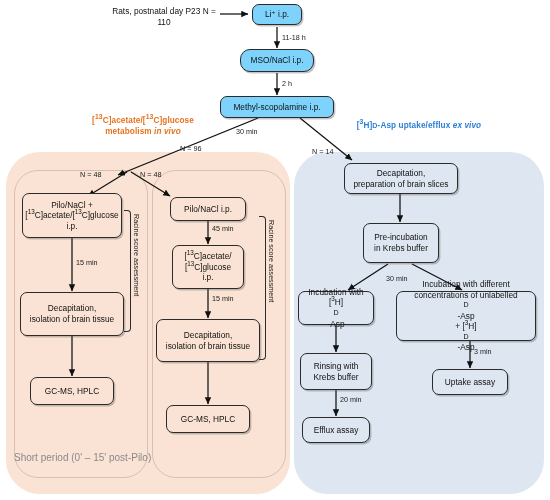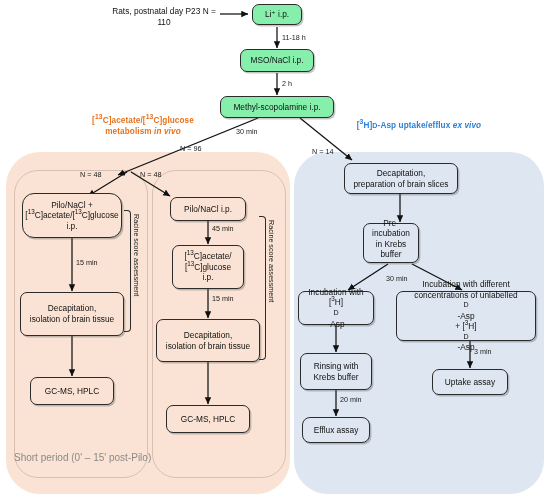--- a/index.html
+++ b/index.html
@@ -41,21 +41,21 @@
   .panel-caption{
     position:absolute;font-size:10px;color:#8a8a8a;text-align:center;
     white-space:nowrap;
   }
   #caption-short{left:14px;top:452px;width:132px;}
   #caption-long{left:152px;top:452px;width:132px;}
 
   
   .box{
     position:absolute;box-sizing:border-box;
-    background:#86efac;border:1.2px solid #2b2b2b;border-radius:7px;
+    background:#7dd3fc;border:1.2px solid #2b2b2b;border-radius:7px;
     display:flex;align-items:center;justify-content:center;
     text-align:center;font-size:8.3px;line-height:10.6px;
     padding:2px 4px;color:#111;
     box-shadow:1.4px 1.6px 0 rgba(90,90,90,.35);
   }
   .box.on-orange{background:#fae3d4;}
   .box.on-blue{background:#dde6f1;}
   .box span{display:block;}
   .box sup{font-size:6.3px;vertical-align:super;line-height:0;}
   .smallcap{font-size:7.1px;text-transform:uppercase;}
@@ -136,21 +136,21 @@
   <div class="freetext" style="left:108px;top:6px;width:112px;">
     <span>Rats, postnatal day P23</span>
     <span>N = 110</span>
   </div>
 
   <div class="box" id="box-lithium" style="left:252px;top:4px;width:50px;height:21px;">
     <span>Li⁺  i.p.</span>
   </div>
   <div class="edge-label" style="left:282px;top:33px;">11-18 h</div>
 
-  <div class="box" id="box-mso" style="left:240px;top:49px;width:74px;height:23px;">
+  <div class="box" id="box-mso" style="left:240px;top:49px;width:74px;height:23px;border-radius:10px;">
     <span>MSO/NaCl i.p.</span>
   </div>
   <div class="edge-label" style="left:282px;top:79px;">2 h</div>
 
   <div class="box" id="box-scopolamine" style="left:220px;top:96px;width:114px;height:22px;">
     <span>Methyl-scopolamine i.p.</span>
   </div>
   <div class="edge-label" style="left:236px;top:127px;">30 min</div>
 
   <div class="section-label" id="label-13c">
@@ -160,21 +160,21 @@
 
   <div class="section-label" id="label-3h">
     <span>[<sup>3</sup>H]<span class="smallcap">d</span>-Asp uptake/efflux <i>ex vivo</i></span>
   </div>
 
   <div class="edge-label" style="left:180px;top:144px;">N = 96</div>
   <div class="edge-label" style="left:312px;top:147px;">N = 14</div>
   <div class="edge-label" style="left:80px;top:170px;">N = 48</div>
   <div class="edge-label" style="left:140px;top:170px;">N = 48</div>
 
-  <div class="box on-orange" style="left:22px;top:193px;width:100px;height:45px;border-radius:12px;">
+  <div class="box on-orange" style="left:22px;top:193px;width:100px;height:45px;">
     <div>
       <span>Pilo/NaCl +</span>
       <span>[<sup>13</sup>C]acetate/[<sup>13</sup>C]glucose</span>
       <span>i.p.</span>
     </div>
   </div>
   <div class="edge-label" style="left:76px;top:258px;">15 min</div>
 
   <div class="box on-orange" style="left:20px;top:292px;width:104px;height:44px;">
     <div>
@@ -221,21 +221,21 @@
   <div class="bracket-label" style="left:276px;top:220px;">Racine score assessment</div>
 
 
   <div class="box on-blue" style="left:344px;top:163px;width:114px;height:31px;">
     <div>
       <span>Decapitation,</span>
       <span>preparation of brain slices</span>
     </div>
   </div>
 
-  <div class="box on-blue" style="left:363px;top:223px;width:56px;height:40px;align-items:flex-end;">
+  <div class="box on-blue" style="left:363px;top:223px;width:76px;height:40px;">
     <div>
       <span>Pre-incubation</span>
       <span>in Krebs buffer</span>
     </div>
   </div>
   <div class="edge-label" style="left:386px;top:274px;">30 min</div>
 
   <div class="box on-blue" style="left:298px;top:291px;width:76px;height:34px;">
     <div>
       <span>Incubation with</span>

